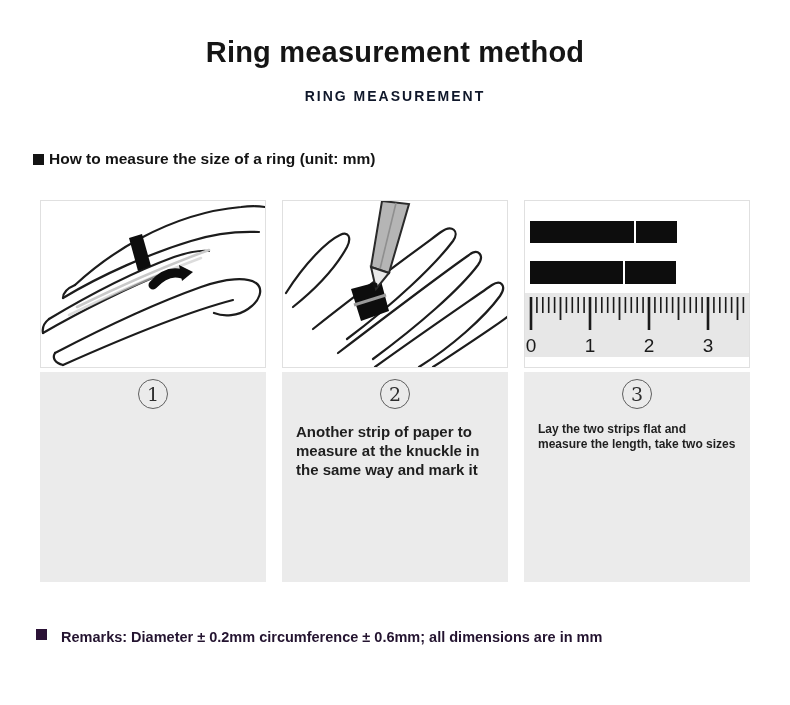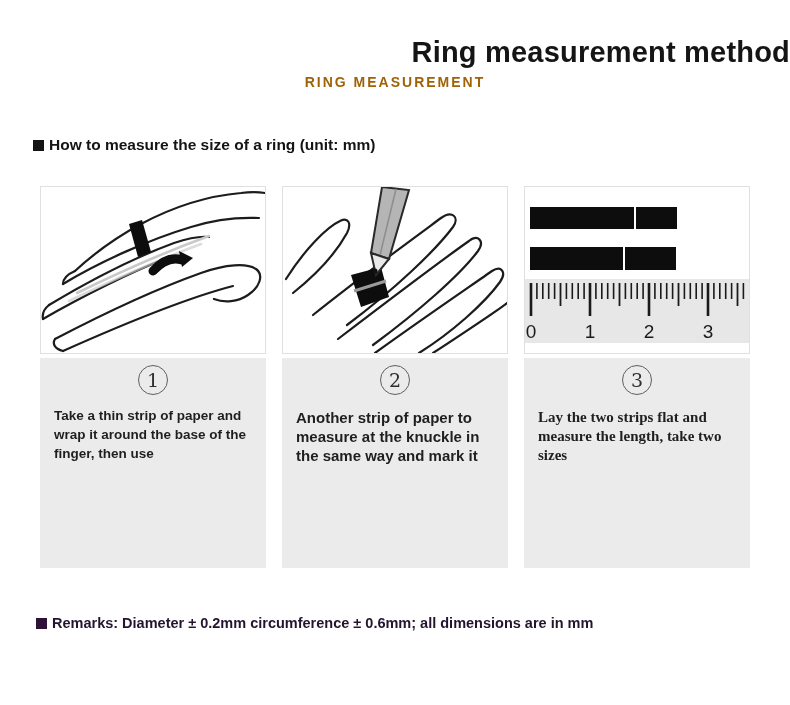--- a/index.html
+++ b/index.html
@@ -2,26 +2,26 @@
 <html><head>
 <meta charset="utf-8">
 <style>
   html,body{margin:0;padding:0;}
   body{
     width:790px;height:705px;background:#ffffff;position:relative;
     font-family:"Liberation Sans","DejaVu Sans",sans-serif;color:#1a1a1a;
     -webkit-font-smoothing:antialiased;overflow:hidden;
   }
   .title{
-    margin:36px 0 0;text-align:right;font-size:29px;line-height:33px;
+    margin:36px 12px 0;text-align:center;font-size:29px;line-height:33px;
     font-weight:bold;color:#151515;letter-spacing:0.2px;
   }
   .subtitle{
-    margin:5px 0 0;text-align:center;font-size:14px;line-height:16px;
-    font-weight:bold;color:#a16207;letter-spacing:2px;
+    margin:19px 0 0;text-align:center;font-size:14px;line-height:16px;
+    font-weight:bold;color:#0f172a;letter-spacing:2px;
   }
   .section-heading{
     margin:46px 8px 0 33px;display:flex;align-items:center;gap:5px;
     font-size:15.5px;font-weight:bold;color:#141414;
   }
   .sq{width:11px;height:11px;background:#141414;flex:0 0 auto;}
   .panels{
     margin:32px 40px 0 40px;display:flex;gap:16px;
   }
   .panel{flex:1 1 0;min-width:0;}
@@ -36,23 +36,23 @@
   .step-circle{
     width:30px;height:30px;border:1.5px solid #5f5f5f;border-radius:50%;
     margin:0 auto;display:flex;align-items:center;justify-content:center;
     font-family:"DejaVu Serif","Liberation Serif",serif;
     font-size:19px;color:#2e2e2e;box-sizing:border-box;
   }
   .textbox p{margin:0;font-weight:bold;color:#1f1f1f;}
   .p-sm{margin-top:12px !important;font-size:13.5px;line-height:1.4;}
   .p-lg{margin-top:20px !important;font-size:16.5px;line-height:1.22;}
   .p-lg1{margin-top:14px !important;font-size:15px;line-height:1.25;}
-  .p-md{margin-top:13px !important;font-size:15px;line-height:1.28;font-family:Liberation Serif, serif;}
+  .p-md{margin-top:13px !important;font-size:12px;line-height:1.28;}
   .remarks{
-    margin:47px 0 0 36px;display:flex;align-items:center;gap:5px;
+    margin:47px 0 0 36px;display:flex;gap:14px;
     font-size:14.5px;font-weight:bold;color:#241430;
   }
   .remarks .sq{background:#2b1236;}
   .ink{stroke:#1c1c1c;stroke-width:2.2;fill:none;stroke-linecap:round;}
   .pale{stroke:#c9c9c9;stroke-width:2.6;fill:none;stroke-linecap:round;}
 </style>
 </head>
 <body>
 
 <h1 class="title">Ring measurement method</h1>
@@ -84,21 +84,20 @@
         <path class="ink" d="M 14,152 C 11,157 14,162 22,164"></path>
 
         <polygon points="88,37 101,33 110,65 97,70" fill="#0d0d0d"></polygon>
 
         <path d="M 112,84 C 122,73 132,70 141,73" stroke="#0d0d0d" stroke-width="9" fill="none" stroke-linecap="round"></path>
         <polygon points="138,64 152,71 141,80" fill="#0d0d0d"></polygon>
       </svg>
     </div>
     <div class="textbox">
       <div class="step-circle">1</div>
-      <p class="p-sm">Take a thin strip of paper and wrap it around the base of the finger, then use</p>
     </div>
   </div>
 
   <div class="panel">
     <div class="illus">
       <svg viewBox="0 0 224 166">
 
         <path class="ink" d="M 3,92 C 22,62 44,40 57,34 C 65,30 69,36 64,46 C 52,68 30,90 10,106"></path>
 
         <path class="ink" d="M 30,128 C 80,88 135,48 158,31 C 169,23 177,30 170,40 C 152,64 112,102 64,138"></path>

